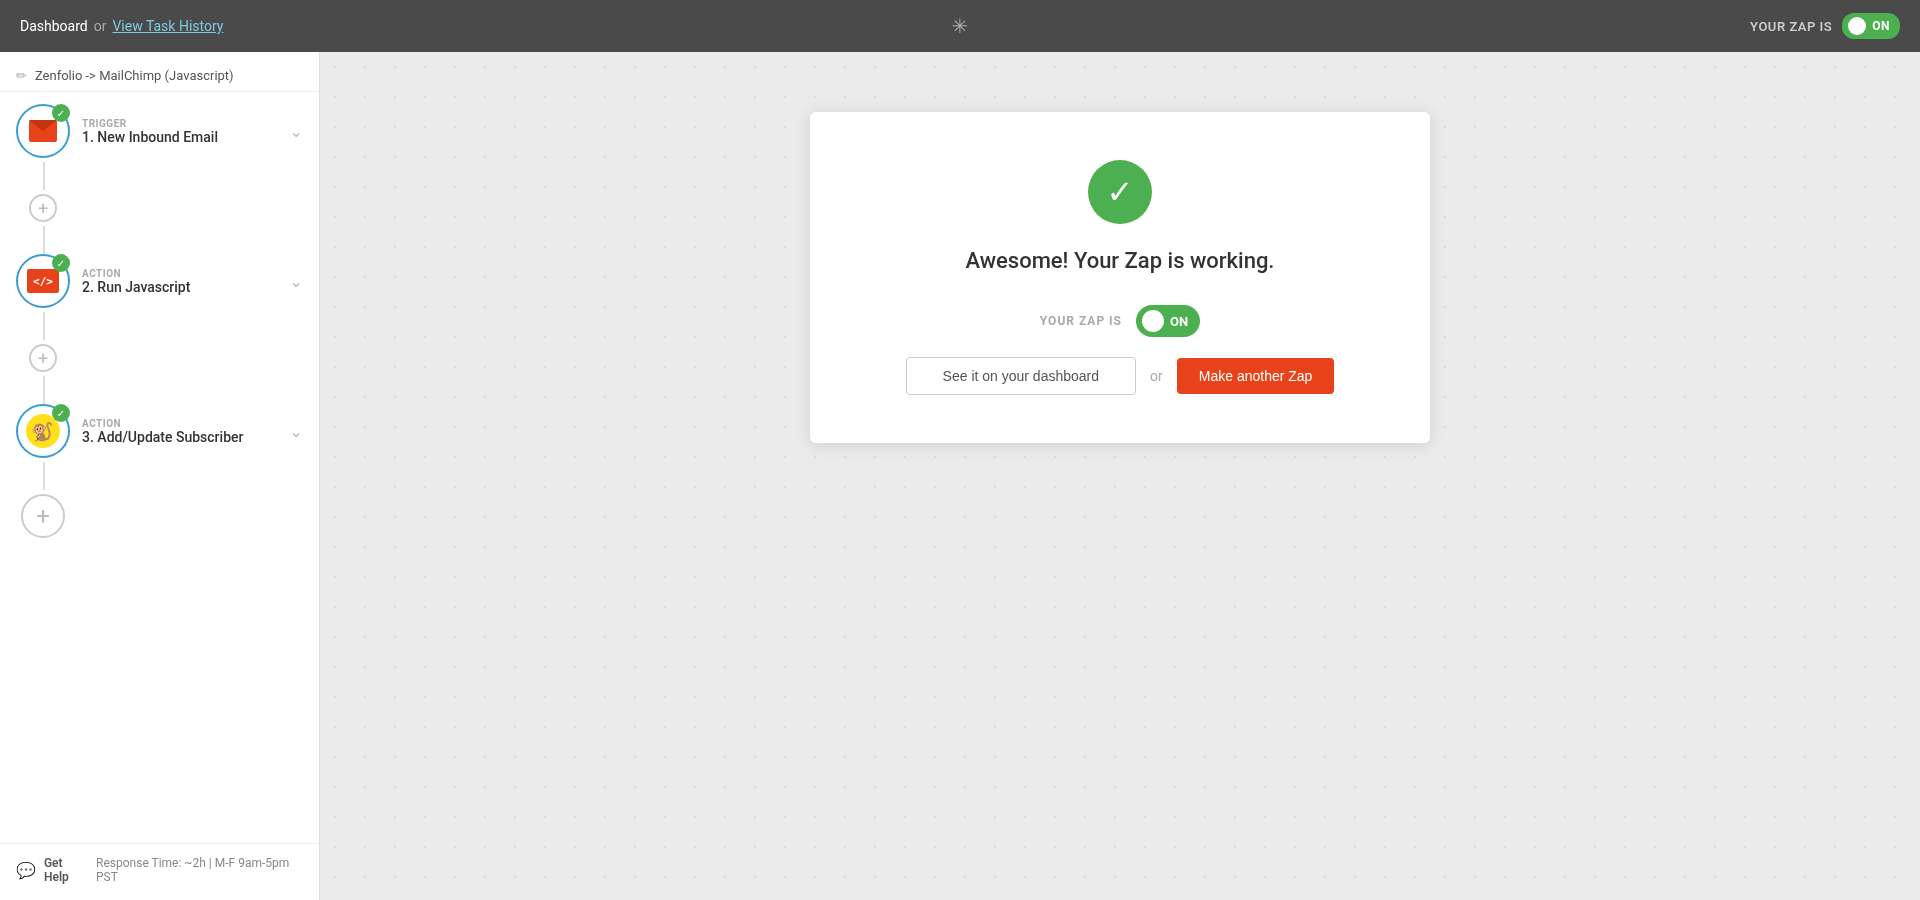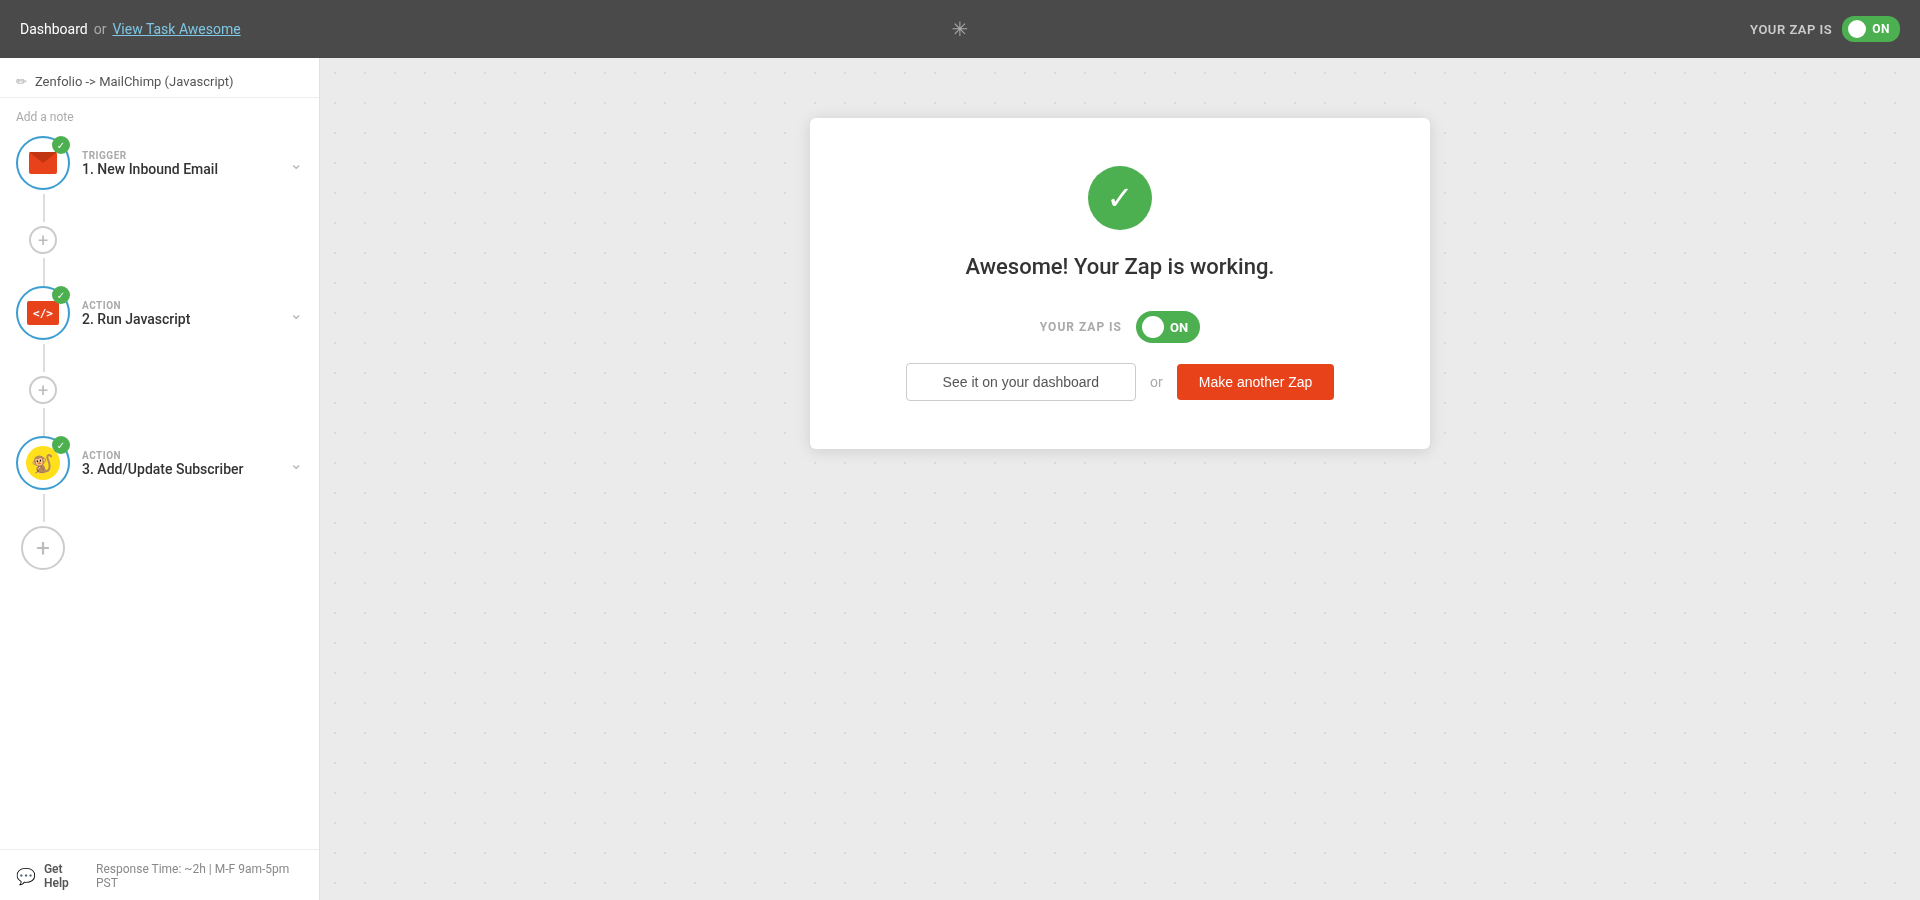--- a/index.html
+++ b/index.html
@@ -1,21 +1,21 @@
 <!DOCTYPE html>
 <html><head>
   <meta charset="utf-8">
   <style>
     * { box-sizing: border-box; margin: 0; padding: 0; }
     body { font-family: -apple-system, BlinkMacSystemFont, 'Segoe UI', Roboto, sans-serif; background: #f0f0f0; width: 1920px; height: 900px; overflow: hidden; }
 
     
     .top-nav {
       background: #4a4a4a;
-      height: 58px;
+      height: 52px;
       display: flex;
       align-items: center;
       justify-content: space-between;
       padding: 0 20px;
       position: relative;
       z-index: 100;
     }
     .top-nav-left {
       display: flex;
       align-items: center;
@@ -399,42 +399,41 @@
       margin-left: 5px;
     }
   </style>
 </head>
 <body>
 
 <nav class="top-nav">
   <div class="top-nav-left">
     <a>Dashboard</a>
     <span class="separator">or</span>
-    <a class="view-task-link">View Task Awesome</a>
+    <a class="view-task-link">View Task History</a>
   </div>
   <div class="top-nav-center">
     <span class="snowflake-icon">✳</span>
   </div>
   <div class="top-nav-right">
     <span>YOUR ZAP IS</span>
     <div class="toggle-pill">
       <span class="toggle-circle"></span>
       <span class="toggle-label">ON</span>
     </div>
   </div>
 </nav>
 
 <div class="main-layout">
 
   <aside class="sidebar">
     <div class="zap-title-bar">
       <span class="pencil-icon">✏</span>
       <span class="zap-title">Zenfolio -&gt; MailChimp (Javascript)</span>
     </div>
-    <div class="add-note">Add a note</div>
 
     <div class="steps-container">
 
       <div class="step-row">
         <div class="step-icon-wrap blue-border">
           <div class="email-icon-inner"></div>
           <div class="step-check">✓</div>
         </div>
         <div class="step-content">
           <div class="step-badge">TRIGGER</div>

